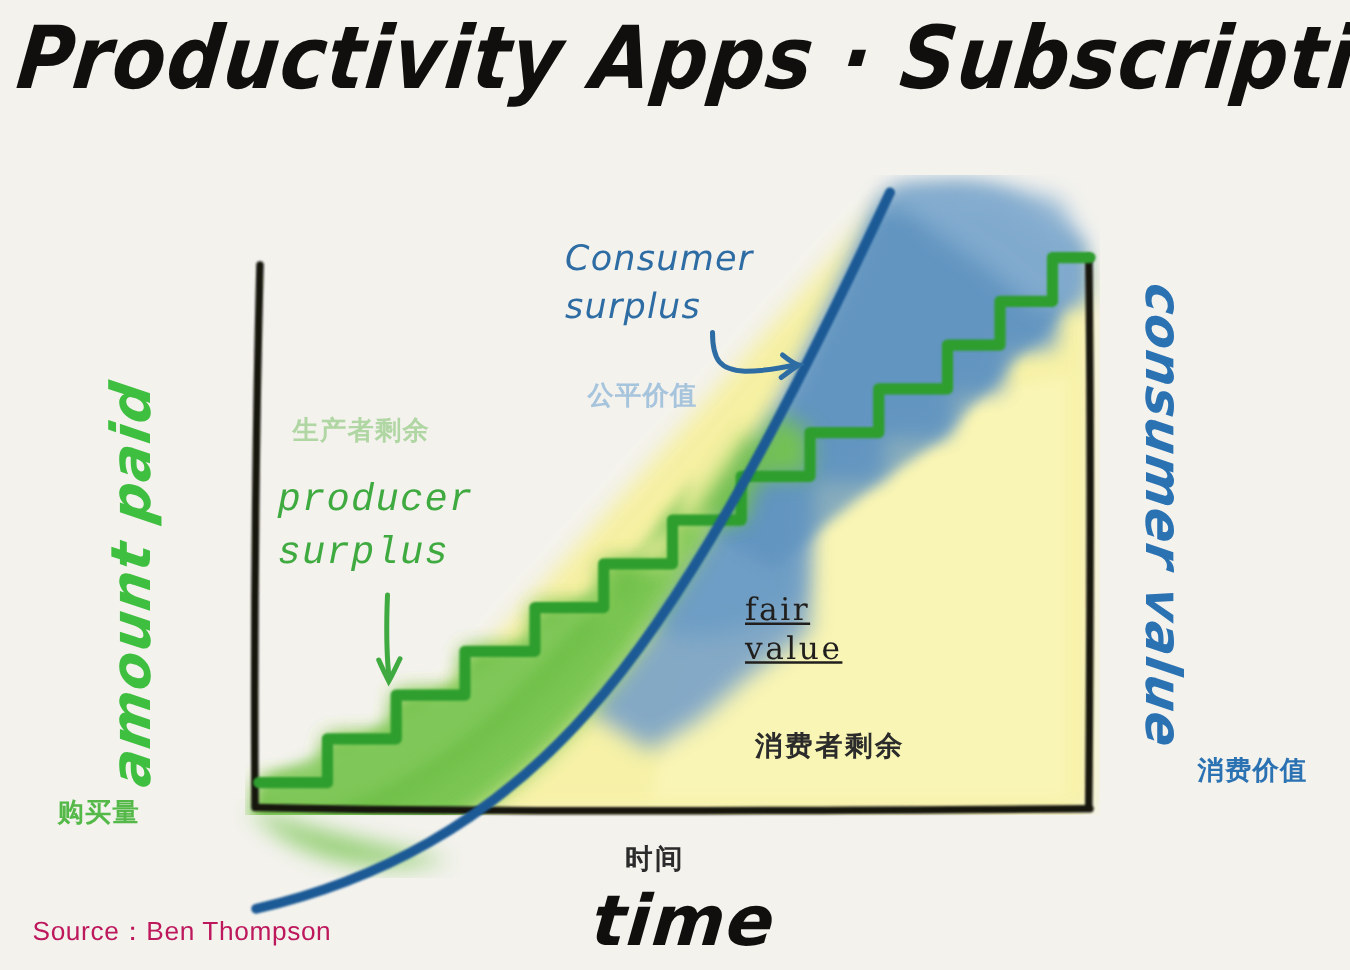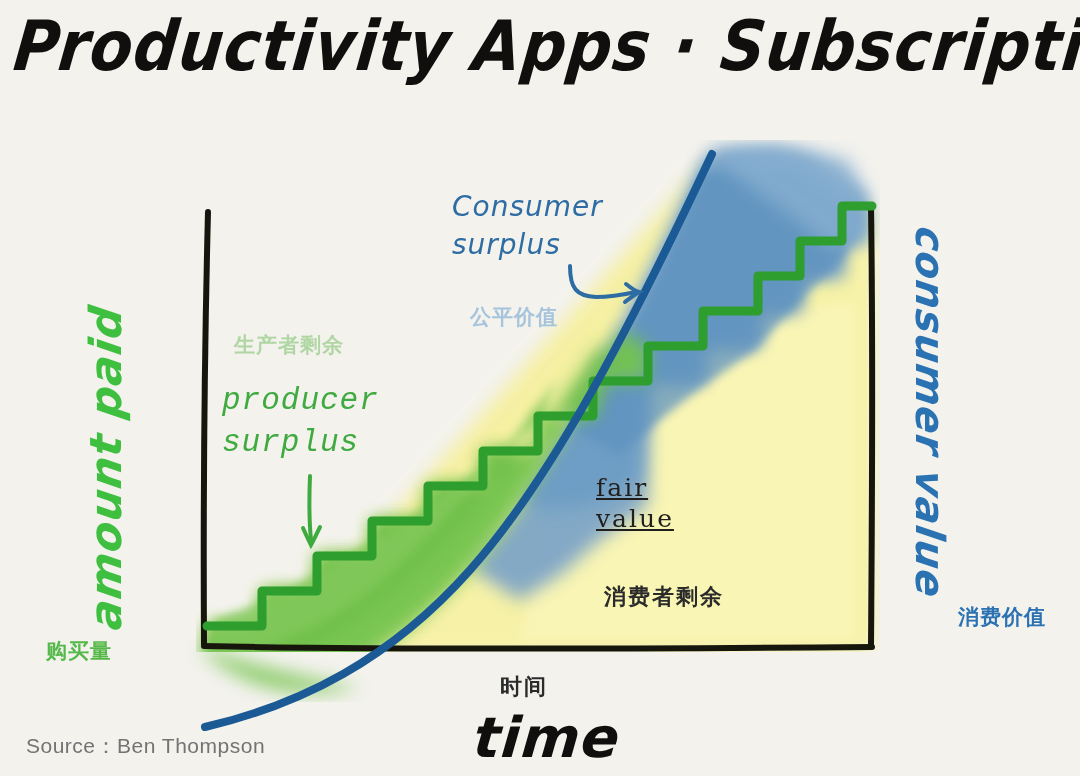--- a/index.html
+++ b/index.html
@@ -168,21 +168,21 @@
     font-size: 22px;
     font-weight: bold;
     color: #2b2b2b;
     letter-spacing: 2px;
   }
   
   #source-note {
     left: 26px;
     top: 735px;
     font-size: 21px;
-    color: #737373;
+    color: #be185d;
     letter-spacing: 0.5px;
   }
 </style>
 </head>
 <body>
 
 <div id="page">
 
   <svg id="chart-svg" viewBox="0 0 1080 776">
     <defs>

